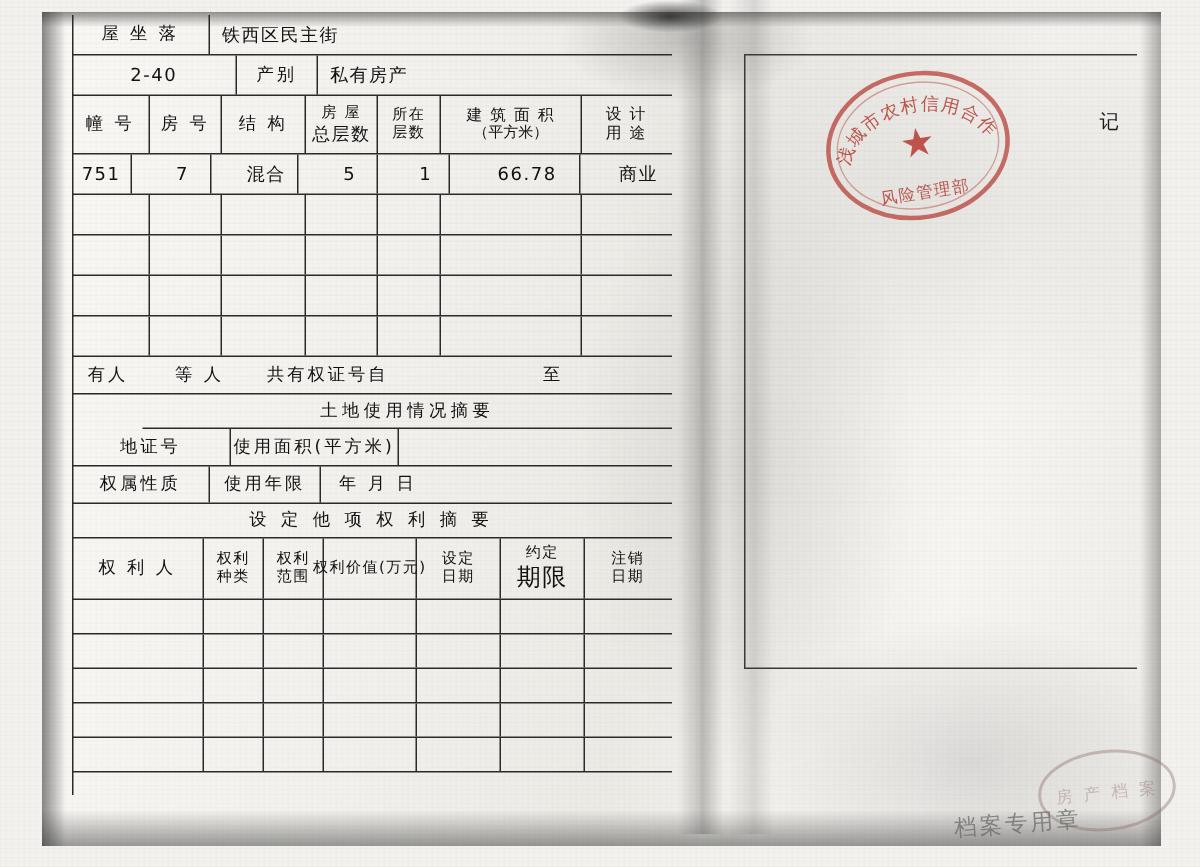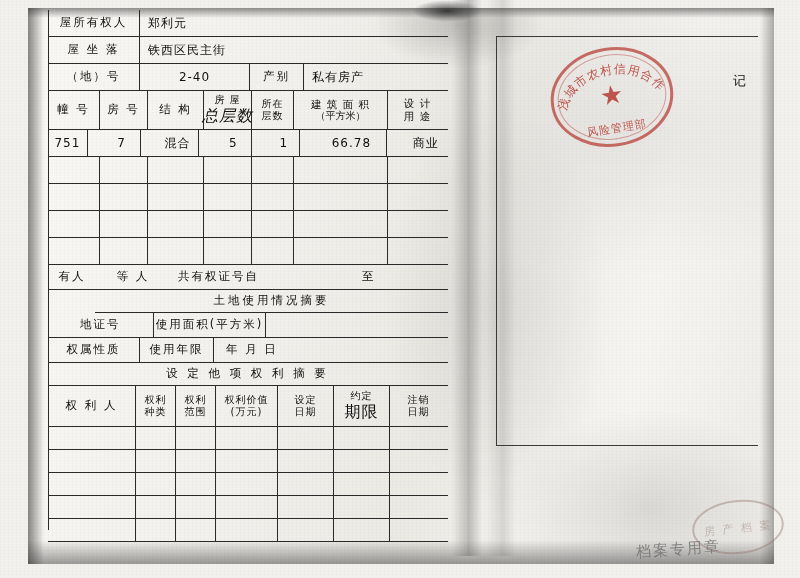--- a/index.html
+++ b/index.html
@@ -227,44 +227,39 @@
   <div class="seal2">
     <svg width="96" height="58" viewBox="0 0 96 58">
       <ellipse cx="48" cy="29" rx="45" ry="26" fill="none" stroke="#8a6a60" stroke-width="2"></ellipse>
       <text x="48" y="34" font-size="11" fill="#8a6a60" text-anchor="middle" font-family="DejaVu Sans, sans-serif" letter-spacing="2">房 产 档 案</text>
     </svg>
   </div>
   <div class="handwriting">档案专用章</div>
 
   <div class="form">
 
-    <div class="frow" style="height:26px;">
-      <div class="cell lbl vline" style="width:92px;">屋所有权人</div>
-      <div class="cell val left" style="width:307px;">郑利元</div>
-    </div>
 
     <div class="frow" style="height:26px;">
       <div class="cell lbl vline" style="width:92px;">屋 坐 落</div>
       <div class="cell val left" style="width:307px;">铁西区民主街</div>
     </div>
 
     <div class="frow" style="height:26px;">
-      <div class="cell lbl vline" style="width:92px;">（地）号</div>
       <div class="cell val vline" style="width:110px;">2-40</div>
       <div class="cell lbl vline" style="width:54px;">产别</div>
       <div class="cell val left" style="width:143px;">私有房产</div>
     </div>
 
     <div class="frow" style="height:38px;">
       <div class="cell lbl vline" style="width:52px;">幢 号</div>
       <div class="cell lbl vline" style="width:48px;">房 号</div>
       <div class="cell lbl vline" style="width:56px;">结 构</div>
       <div class="cell vline" style="width:48px; flex-direction:column;">
         <span style="font-size:10px;letter-spacing:1px;">房 屋</span>
-        <span style="font-size:16px;letter-spacing:1px;font-style:italic;">总层数</span>
+        <span style="font-size:12px;letter-spacing:1px;">总层数</span>
       </div>
       <div class="cell vline" style="width:42px; flex-direction:column;">
         <span style="font-size:10px;letter-spacing:1px;">所在</span>
         <span style="font-size:10px;letter-spacing:1px;">层数</span>
       </div>
       <div class="cell vline" style="width:94px; flex-direction:column;">
         <span style="font-size:10.5px;letter-spacing:1px;">建 筑 面 积</span>
         <span style="font-size:10px;letter-spacing:0px;">（平方米）</span>
       </div>
       <div class="cell" style="width:59px; flex-direction:column;">
@@ -350,21 +345,21 @@
     <div class="frow" style="height:40px;">
       <div class="cell lbl vline" style="width:88px;">权 利 人</div>
       <div class="cell vline" style="width:40px; flex-direction:column;">
         <span style="font-size:10px;">权利</span>
         <span style="font-size:10px;">种类</span>
       </div>
       <div class="cell vline" style="width:40px; flex-direction:column;">
         <span style="font-size:10px;">权利</span>
         <span style="font-size:10px;">范围</span>
       </div>
-      <div class="cell vline" style="width:62px; flex-direction:column;">
+      <div class="cell vline" style="width:62px; flex-direction:row;">
         <span style="font-size:10px;">权利价值</span>
         <span style="font-size:10px;">(万元)</span>
       </div>
       <div class="cell vline" style="width:56px; flex-direction:column;">
         <span style="font-size:10px;">设定</span>
         <span style="font-size:10px;">日期</span>
       </div>
       <div class="cell vline" style="width:56px; flex-direction:column;">
         <span style="font-size:10px;">约定</span>
         <span style="font-size:16px;">期限</span>

